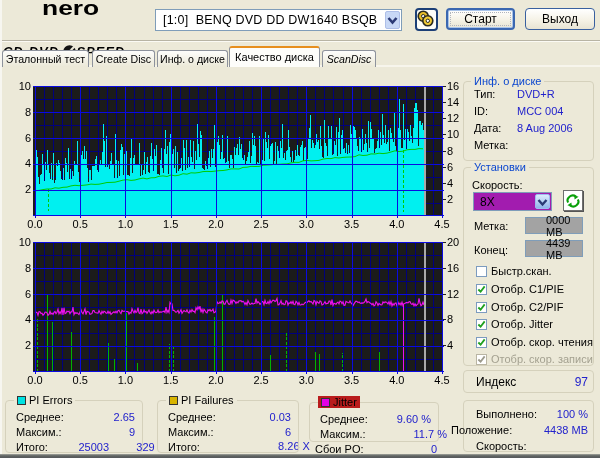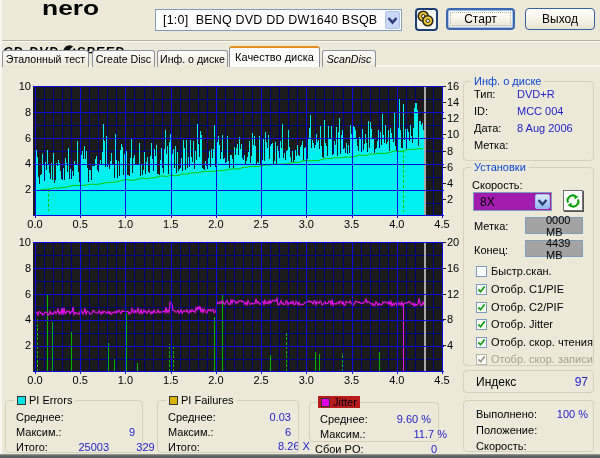--- a/index.html
+++ b/index.html
@@ -334,27 +334,29 @@
     </div>
 <div class="abs" style="left:491px;top:353px;color:#a4a190;white-space:nowrap;">Отобр. скор. записи</div>
 
 <div class="gbox" style="left:463px;top:370px;width:131px;height:23px;"></div>
 <div class="abs" style="left:476px;top:375px;font-size:12px;">Индекс</div>
 <div class="abs blue" style="left:0;top:375px;width:588px;text-align:right;font-size:12px;">97</div>
 
 <div class="gbox" style="left:463px;top:400px;width:131px;height:52px;"></div>
 <div class="abs" style="left:476px;top:408px;">Выполнено:</div>
     <div class="abs blue" style="left:0;top:408px;width:588px;text-align:right;">100 %</div>
-<div class="abs" style="left:476px;top:424px;">Положение:</div>
+<div class="abs" style="left:451px;top:424px;">Положение:</div>
+    <div class="abs blue" style="left:0;top:424px;width:588px;text-align:right;">4438 MB</div>
 <div class="abs" style="left:476px;top:440px;">Скорость:</div>
     <div class="abs blue" style="left:0;top:440px;width:588px;text-align:center;">8.26 X</div>
 
 <div class="gbox" style="left:5px;top:400px;width:138px;height:53px;"></div>
 <div class="abs" style="left:14px;top:394px;background:#ece9d8;padding:0 3px;white-space:nowrap;"><span style="display:inline-block;width:9px;height:9px;background:#00e2e2;border:1px solid #333;margin-right:3px;vertical-align:-1px;"></span>PI Errors</div>
 <div class="abs" style="left:16px;top:411px;">Среднее:</div>
+    <div class="abs blue" style="left:0;top:411px;width:135px;text-align:right;">2.65</div>
 <div class="abs" style="left:16px;top:426px;">Максим.:</div>
     <div class="abs blue" style="left:0;top:426px;width:135px;text-align:right;">9</div>
 <div class="abs" style="left:16px;top:441px;">Итого:</div>
     <div class="abs blue" style="left:0;top:441px;width:109px;text-align:right;padding-left:16px;">25003</div>
 <div class="gbox" style="left:157px;top:400px;width:142px;height:53px;"></div>
 <div class="abs" style="left:166px;top:394px;background:#ece9d8;padding:0 3px;white-space:nowrap;"><span style="display:inline-block;width:9px;height:9px;background:#d8b400;border:1px solid #333;margin-right:3px;vertical-align:-1px;"></span>PI Failures</div>
 <div class="abs" style="left:168px;top:411px;">Среднее:</div>
     <div class="abs blue" style="left:0;top:411px;width:291px;text-align:right;">0.03</div>
 <div class="abs" style="left:168px;top:426px;">Максим.:</div>
     <div class="abs blue" style="left:0;top:426px;width:291px;text-align:right;">6</div>

